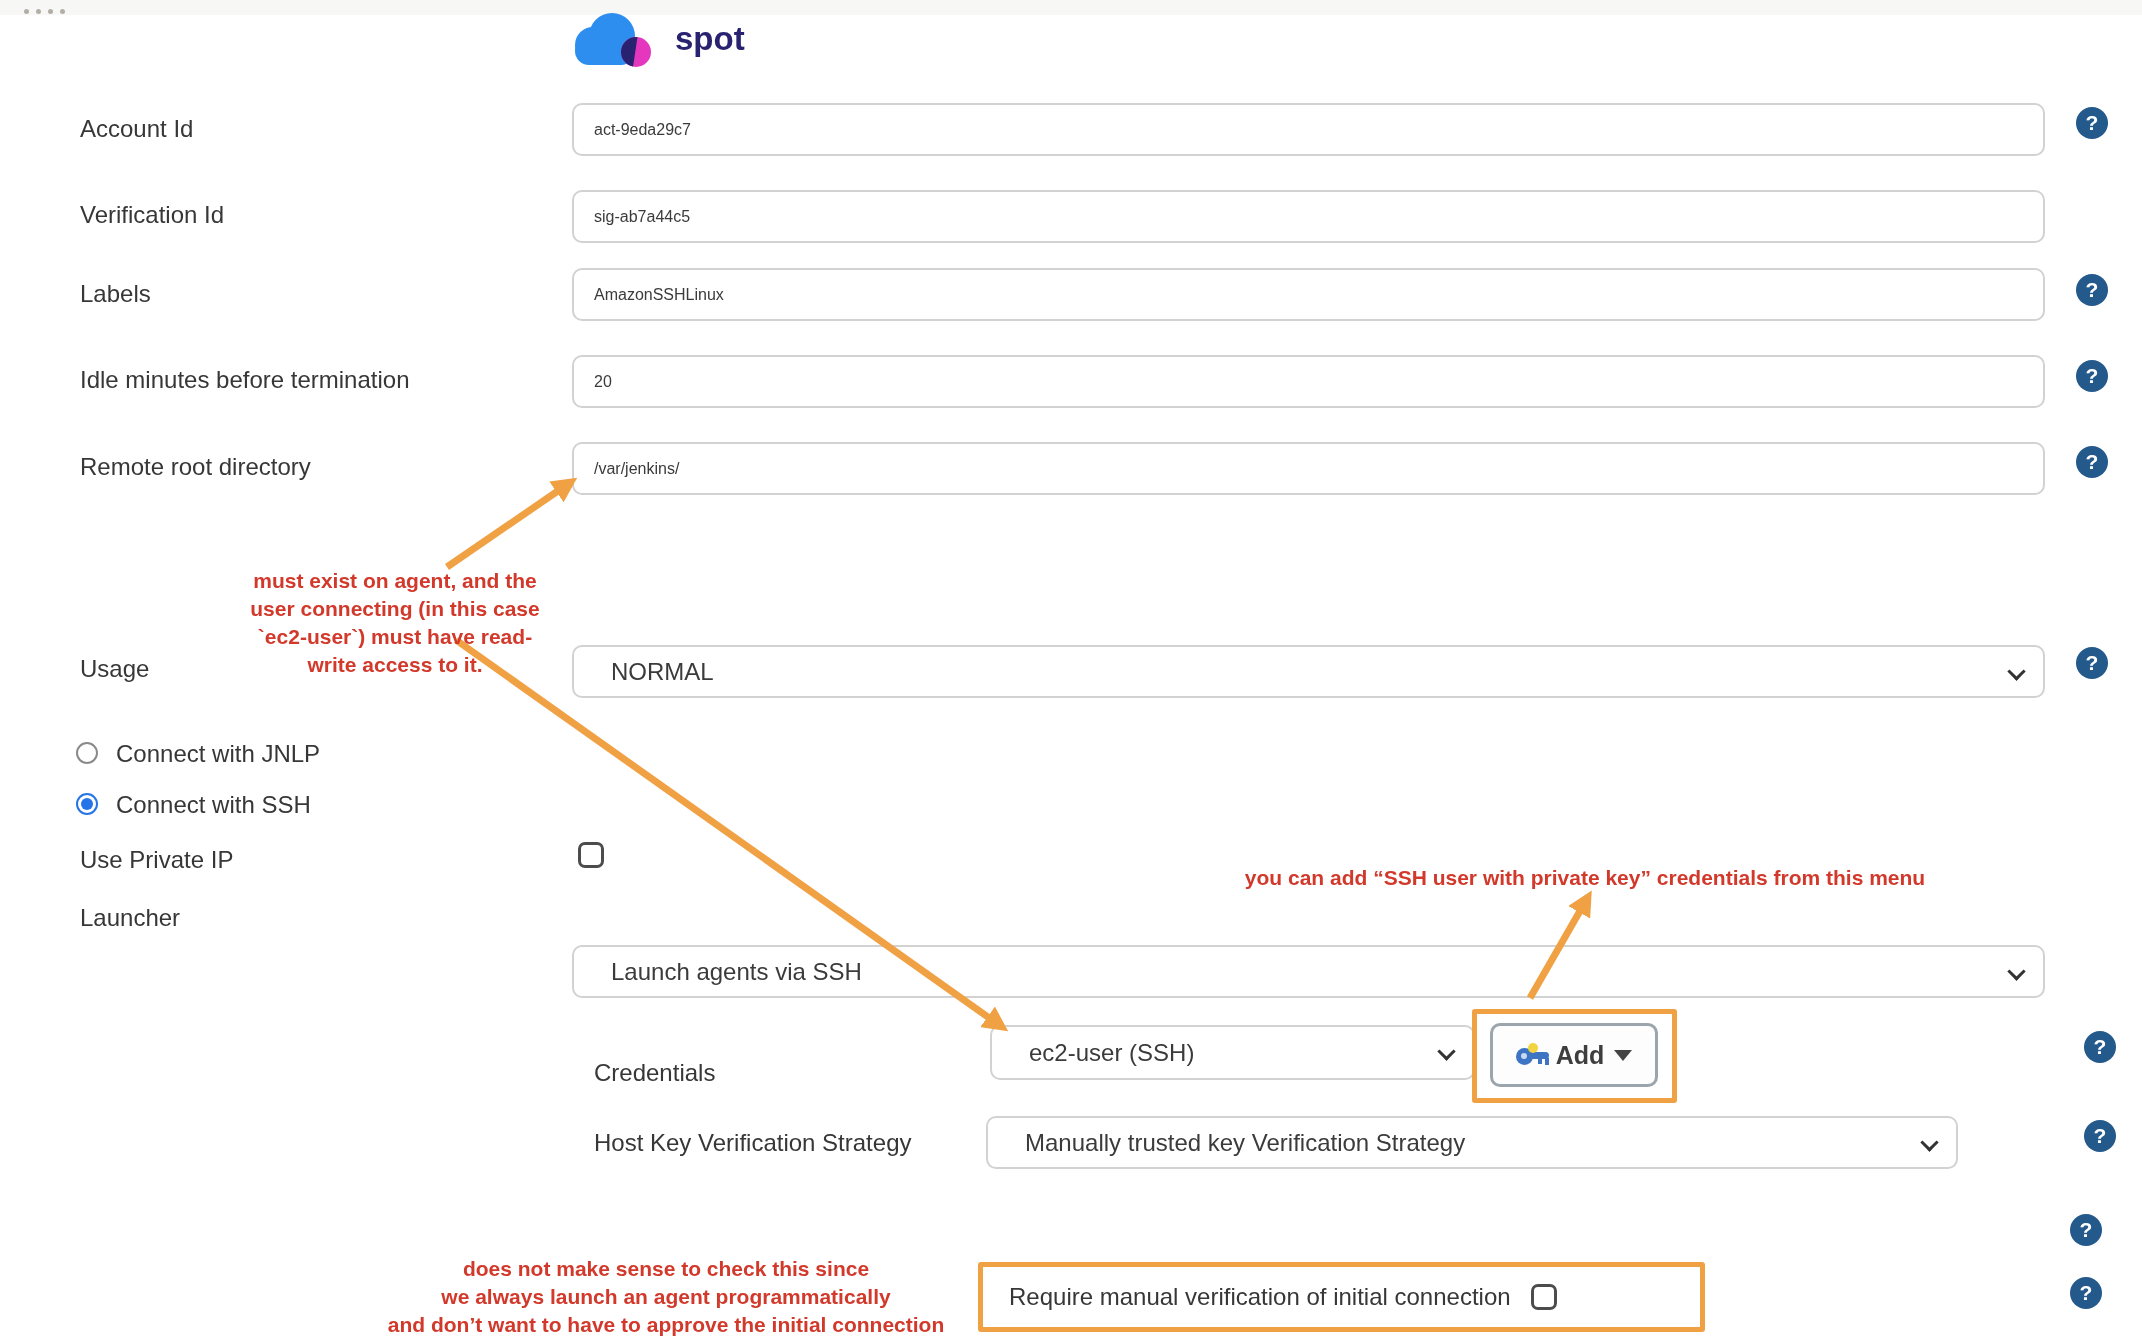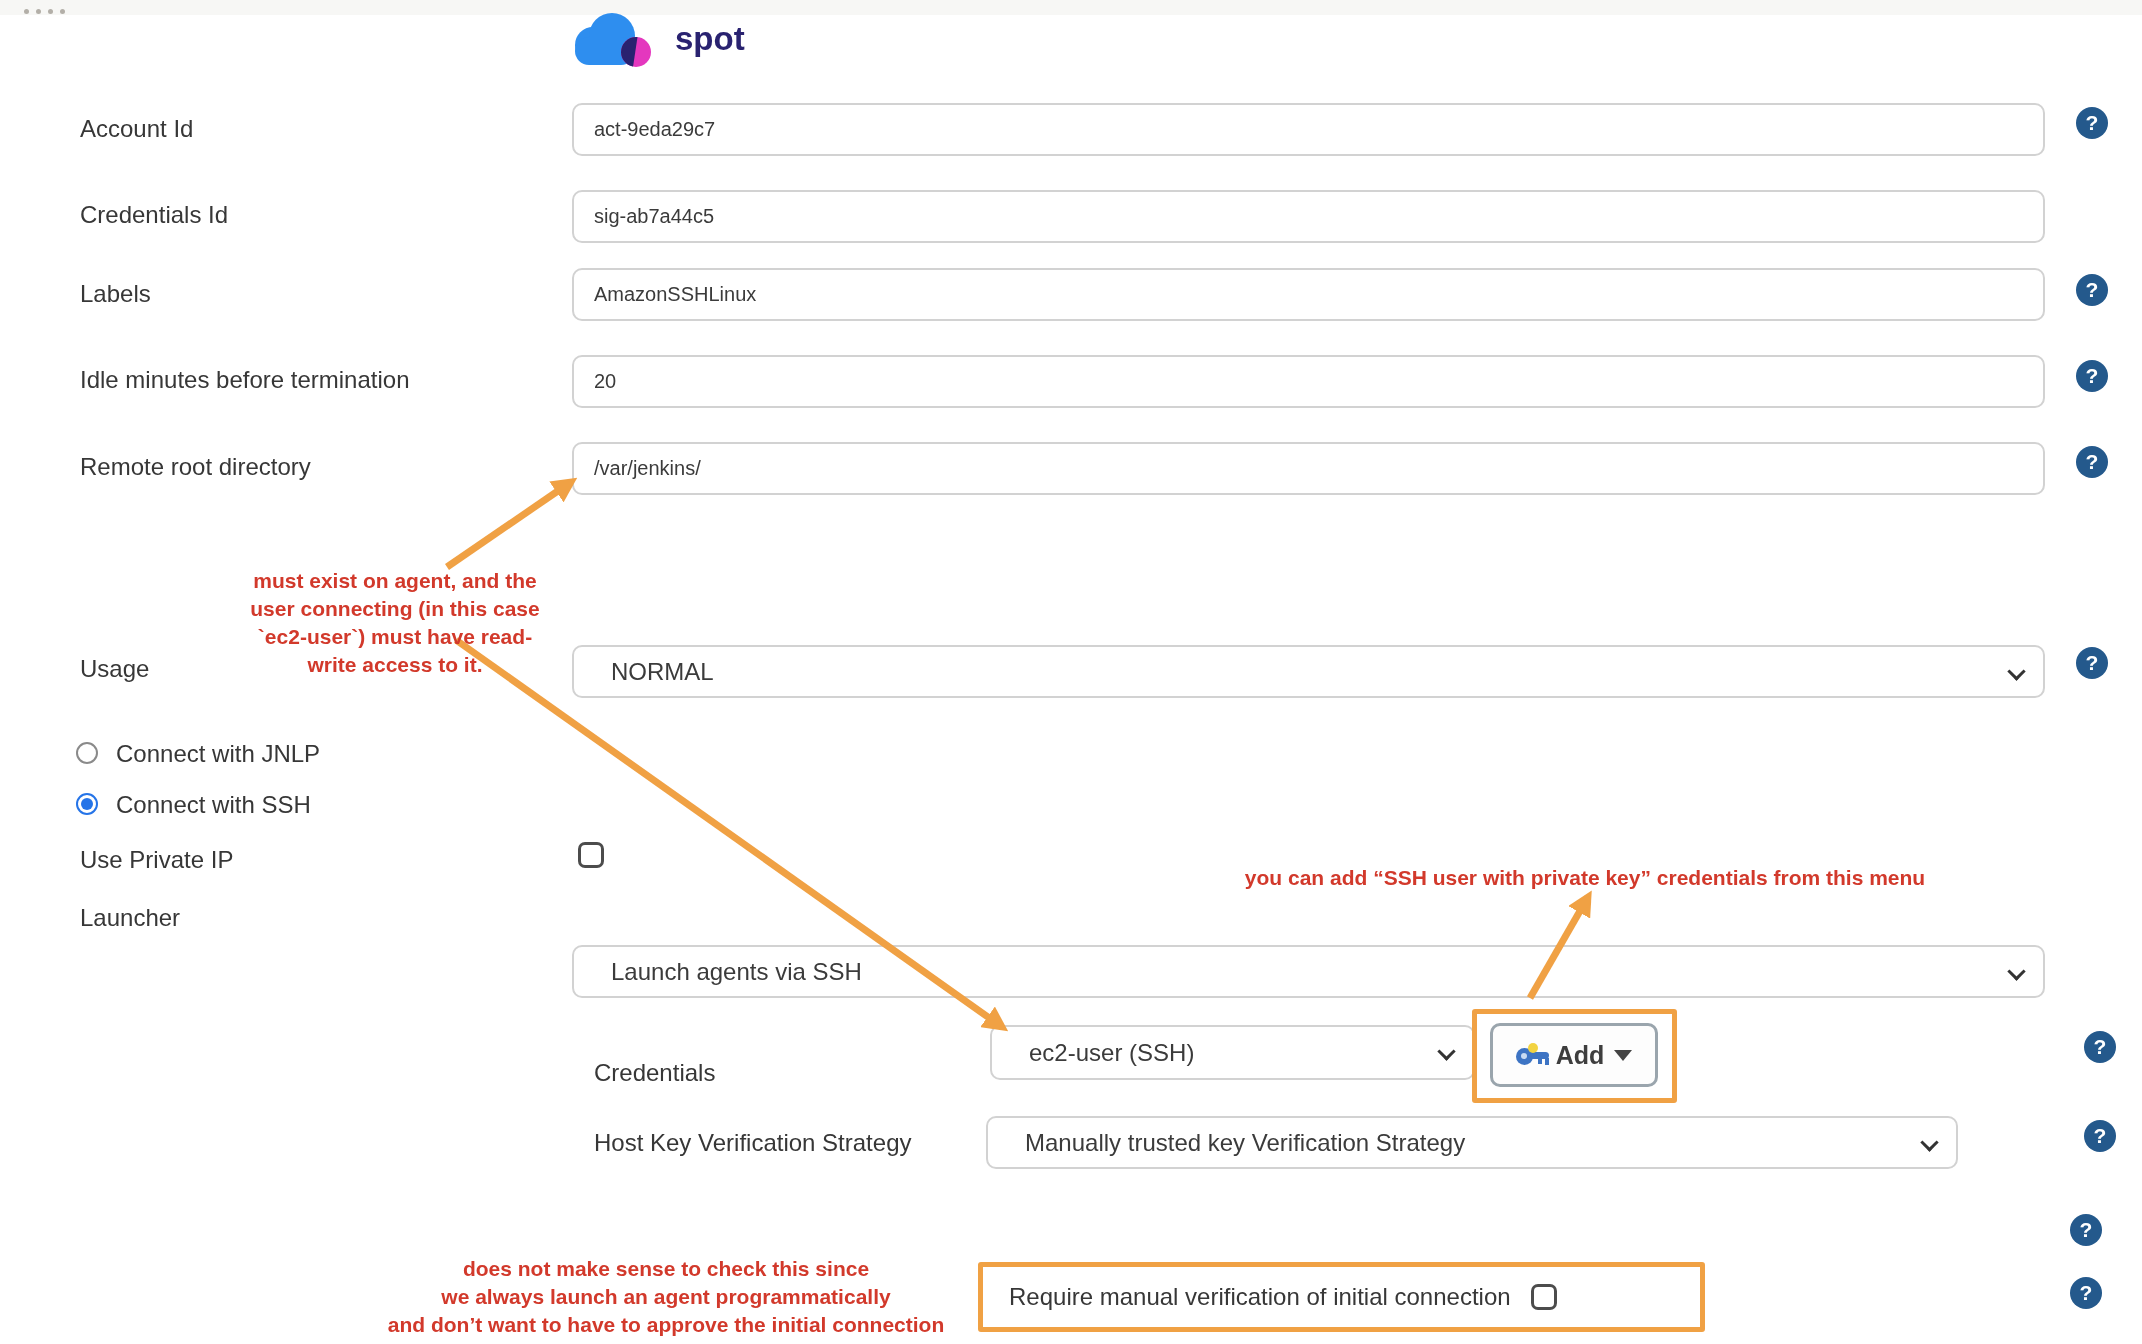--- a/index.html
+++ b/index.html
@@ -26,21 +26,21 @@
   .cloud{position:relative;width:84px;height:58px;}
   .cloud .lobe1{position:absolute;left:0;top:14px;width:36px;height:36px;border-radius:50%;background:var(--brand-blue);}
   .cloud .lobe2{position:absolute;left:14px;top:0;width:46px;height:46px;border-radius:50%;background:var(--brand-blue);}
   .cloud .base{position:absolute;left:0;top:24px;width:60px;height:28px;border-radius:14px;background:var(--brand-blue);}
   .cloud .pink{position:absolute;left:46px;top:24px;width:30px;height:30px;border-radius:50%;background:var(--brand-pink);}
   .cloud .lens{position:absolute;left:46px;top:24px;width:30px;height:30px;border-radius:50%;background:var(--brand-navy);clip-path:polygon(0 0,55% 0,40% 100%,0 100%);}
   .wordmark{font-size:33px;font-weight:800;color:var(--brand-navy);letter-spacing:0px;margin-left:16px;margin-top:-6px;}
 
   .lbl{position:absolute;font-size:24px;color:var(--text-dark);line-height:30px;white-space:nowrap;}
   .inp{position:absolute;height:53px;border:2px solid var(--input-border);border-radius:10px;background:#fff;
-       font-family:inherit;font-size:20px;color:#3b3b3b;padding:0 20px;outline:none;}
+       font-family:inherit;font-size:16px;color:#3b3b3b;padding:0 20px;outline:none;}
   .select{position:absolute;height:53px;border:2px solid var(--input-border);border-radius:10px;background:#fff;
        display:flex;align-items:center;padding:0 48px 0 37px;font-size:24px;color:#3b3b3b;}
   .select .chev{position:absolute;right:20px;top:20px;width:13px;height:13px;border-right:3px solid #333;border-bottom:3px solid #333;transform:rotate(45deg);margin-top:-2px;}
 
   .helpicon{position:absolute;width:32px;height:32px;border-radius:50%;background:var(--help-blue);color:#fff;
        font-size:21px;font-weight:bold;display:flex;align-items:center;justify-content:center;z-index:4;cursor:pointer;}
 
   .helptext{position:absolute;font-size:22px;color:#484848;line-height:38px;}
 
   .radio{position:absolute;width:22px;height:22px;border-radius:50%;border:2px solid #8a8a8a;background:#fff;}
@@ -93,21 +93,21 @@
       <div class="pink"></div>
         <div class="lens"></div>
     </div>
     <div class="wordmark">spot</div>
   </div>
 
   <div class="lbl" style="left:80px;top:114px;">Account Id</div>
   <input class="inp" style="left: 572px; top: 103px; width: 1473px;" readonly="" value="act-9eda29c7">
   <div class="helpicon" style="left:2076px;top:107px;">?</div>
 
-  <div class="lbl" style="left:80px;top:200px;">Credentials Id</div>
+  <div class="lbl" style="left:80px;top:200px;">Verification Id</div>
   <input class="inp" style="left: 572px; top: 190px; width: 1473px;" readonly="" value="sig-ab7a44c5">
 
   <div class="lbl" style="left:80px;top:279px;">Labels</div>
   <input class="inp" style="left: 572px; top: 268px; width: 1473px;" readonly="" value="AmazonSSHLinux">
   <div class="helpicon" style="left:2076px;top:274px;">?</div>
 
   <div class="lbl" style="left:80px;top:365px;">Idle minutes before termination</div>
   <input class="inp" style="left: 572px; top: 355px; width: 1473px;" readonly="" value="20">
   <div class="helpicon" style="left:2076px;top:360px;">?</div>
 

